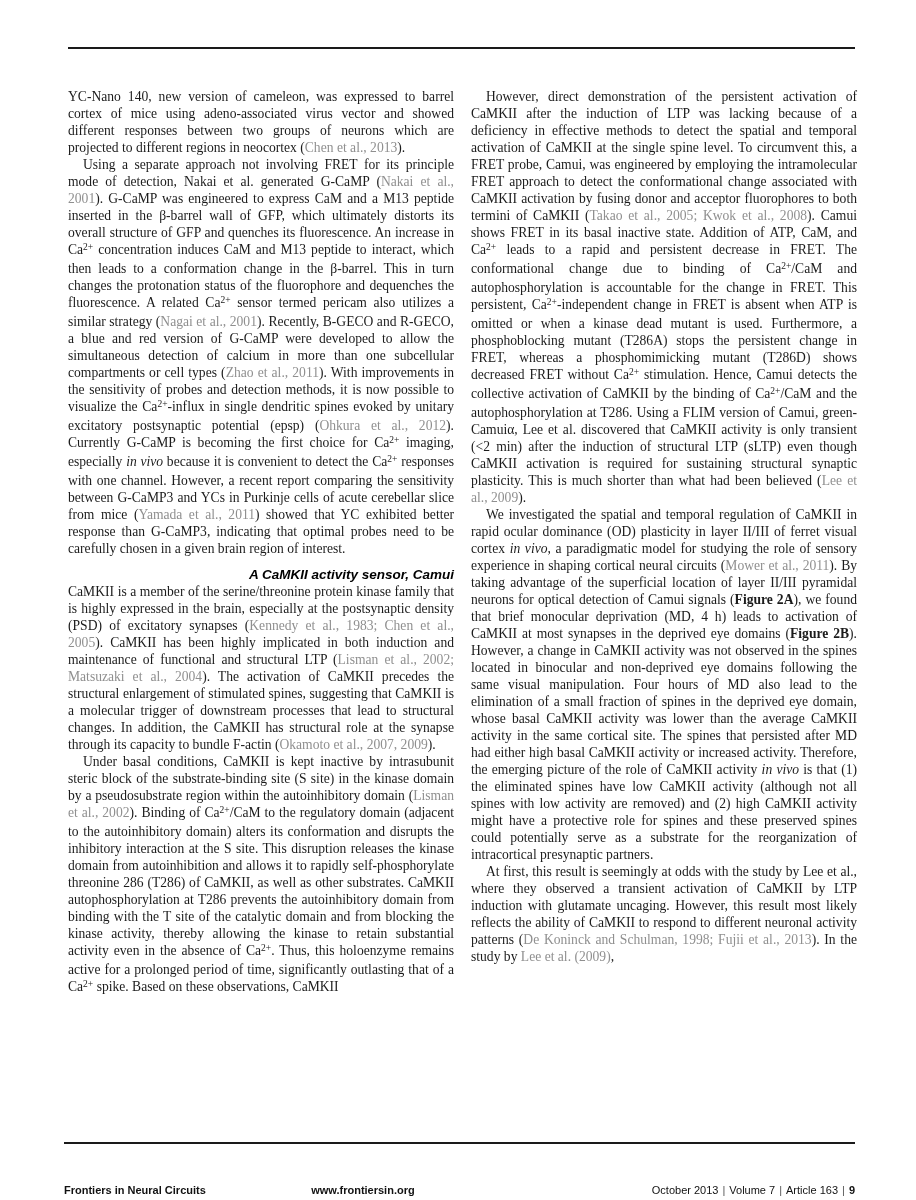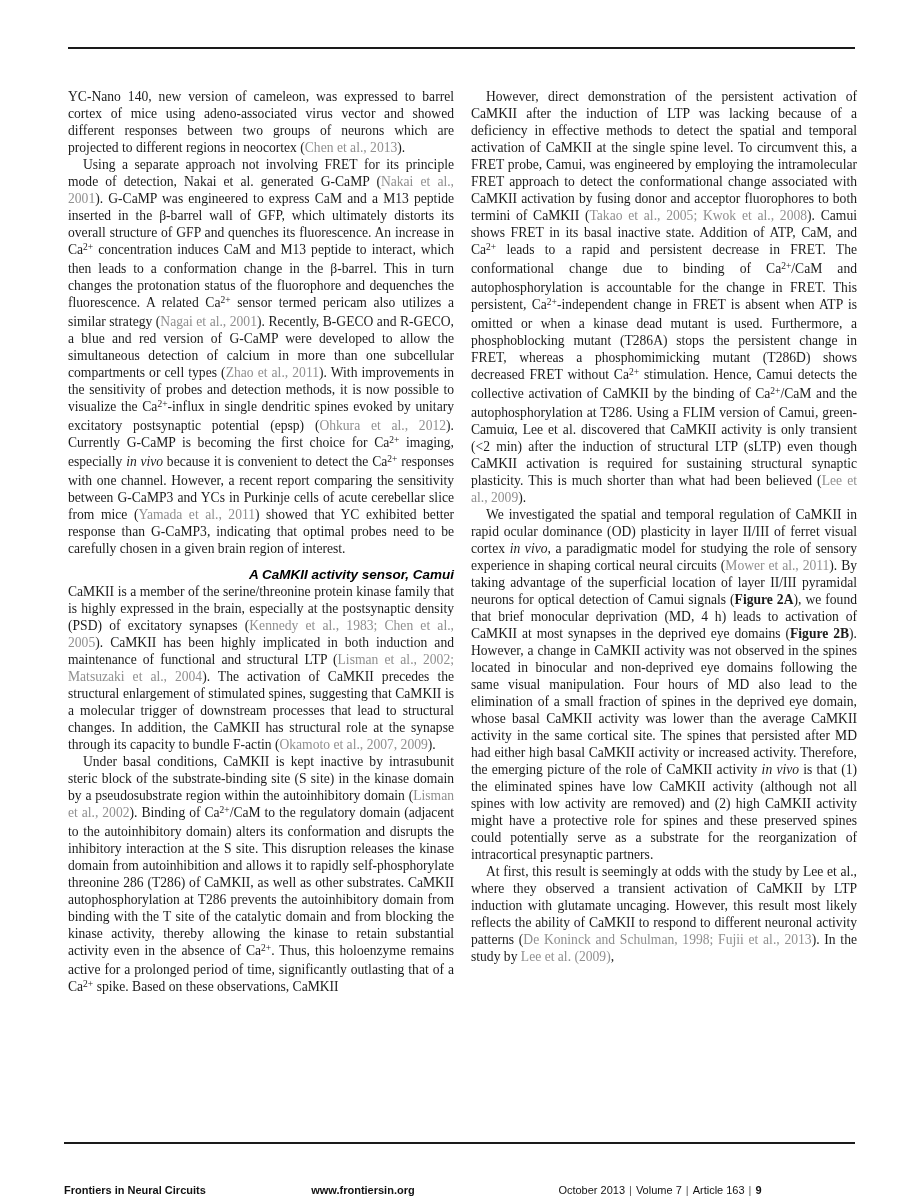--- a/index.html
+++ b/index.html
@@ -48,21 +48,21 @@
     height: 1.5px; background: #1a1a1a;
   }
   .footer {
     position: absolute; top: 1148px; left: 64px; width: 791px;
     display: flex; align-items: baseline;
     font-family: "Liberation Sans", sans-serif;
     font-size: 11px; color: #121212; margin-top: 36px;
   }
   .footer .f-left { flex: 1; text-align: left; font-weight: bold; }
   .footer .f-center { flex: 1; font-weight: bold; }
-  .footer .f-right { flex: 1.2; font-weight: normal; }
+  .footer .f-right { flex: 1.2; text-align: right; font-weight: normal; }
   .footer .sep { color: #555; margin: 0 4px; }
   .footer .pagenum { font-weight: bold; }
 </style>
 </head>
 <body>
 
 <div class="page">
 
   <div class="header-rule"></div>
 

